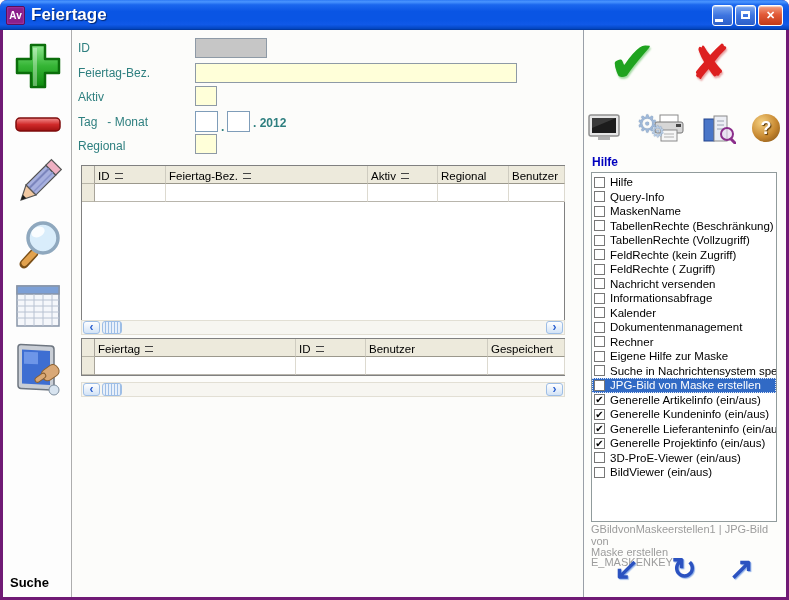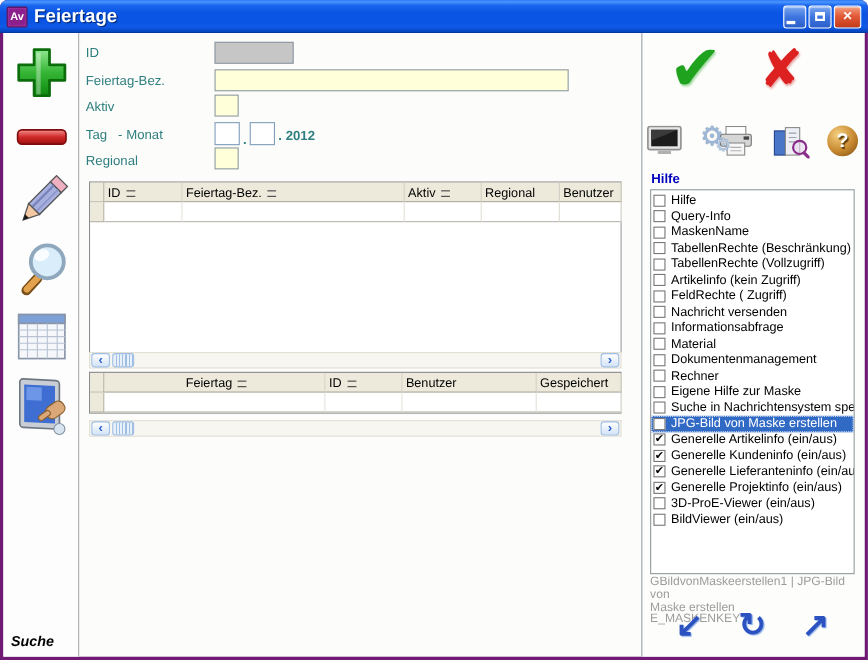--- a/index.html
+++ b/index.html
@@ -24,21 +24,21 @@
   .tb-btn.close { width:25px; background:linear-gradient(180deg,#F3A183 0%,#E25A38 45%,#C23A18 100%); }
   .tb-btn .min-glyph { display:block; width:8px; height:3px; background:#fff; margin:13px auto 0 2px; }
   .tb-btn .max-glyph { display:block; width:9px; height:8px; border:2px solid #fff; border-top-width:3px; margin:5px auto 0; }
 
   
   .content { position:absolute; top:30px; left:3px; right:3px; bottom:3px;
     background:#FCFCFA; overflow:hidden; }
 
   
   .sidebar { position:absolute; left:0; top:0; bottom:0; width:69px; background:#FDFDFD;
-    border-right:1px solid #ADADAD;font-style:italic; }
+    border-right:1px solid #ADADAD; }
   .side-ico { position:absolute; left:0; width:69px; display:flex; justify-content:center; cursor:pointer; }
   .suche { position:absolute; left:7px; top:545px; font-size:13px; font-weight:bold; color:#000; }
 
   
   .main { position:absolute; left:70px; top:0; bottom:0; width:509px; }
   .flabel { position:absolute; left:5px; font-size:12px; color:#2E7F7F; white-space:pre; }
   .field { position:absolute; border:1px solid #8E9AA6; background:#FFFFD9; }
   .field.gray { background:#C6C6C6; }
   .field.white { background:#FFFFFF; border:1px solid #7F9DB9; }
   .datesep { position:absolute; font-size:12px; color:#2E7F7F; font-weight:bold; }
@@ -248,21 +248,21 @@
       <div class="hscroll" style="top:290px;">
         <span class="sbtn">‹</span>
         <span class="sthumb"></span>
         <span class="sspace"></span>
         <span class="sbtn">›</span>
       </div>
 
       <div class="grid-box" style="top:308px;">
         <div class="g-row g-head">
             <div class="g-sel"></div>
-            <div class="g-cell" style="width: 201px; flex-shrink: 0; justify-content: center;">
+            <div class="g-cell" style="width: 201px; flex-shrink: 0;">
               <span>Feiertag</span>
               <span class="sort-ic"></span>
             </div>
             <div class="g-cell" style="width: 70px; flex-shrink: 0;">
               <span>ID</span>
               <span class="sort-ic"></span>
             </div>
             <div class="g-cell" style="width: 122px; flex-shrink: 0;">
               <span>Benutzer</span>
             </div>
@@ -350,37 +350,37 @@
           <div class="hl-item">
             <span class="hl-check"></span>
             <span class="hl-label">TabellenRechte (Beschränkung)</span>
           </div>
           <div class="hl-item">
             <span class="hl-check"></span>
             <span class="hl-label">TabellenRechte (Vollzugriff)</span>
           </div>
           <div class="hl-item">
             <span class="hl-check"></span>
-            <span class="hl-label">Artikelinfo (kein Zugriff)</span>
+            <span class="hl-label">FeldRechte (kein Zugriff)</span>
           </div>
           <div class="hl-item">
             <span class="hl-check"></span>
             <span class="hl-label">FeldRechte ( Zugriff)</span>
           </div>
           <div class="hl-item">
             <span class="hl-check"></span>
             <span class="hl-label">Nachricht versenden</span>
           </div>
           <div class="hl-item">
             <span class="hl-check"></span>
             <span class="hl-label">Informationsabfrage</span>
           </div>
           <div class="hl-item">
             <span class="hl-check"></span>
-            <span class="hl-label">Material</span>
+            <span class="hl-label">Kalender</span>
           </div>
           <div class="hl-item">
             <span class="hl-check"></span>
             <span class="hl-label">Dokumentenmanagement</span>
           </div>
           <div class="hl-item">
             <span class="hl-check"></span>
             <span class="hl-label">Rechner</span>
           </div>
           <div class="hl-item">

